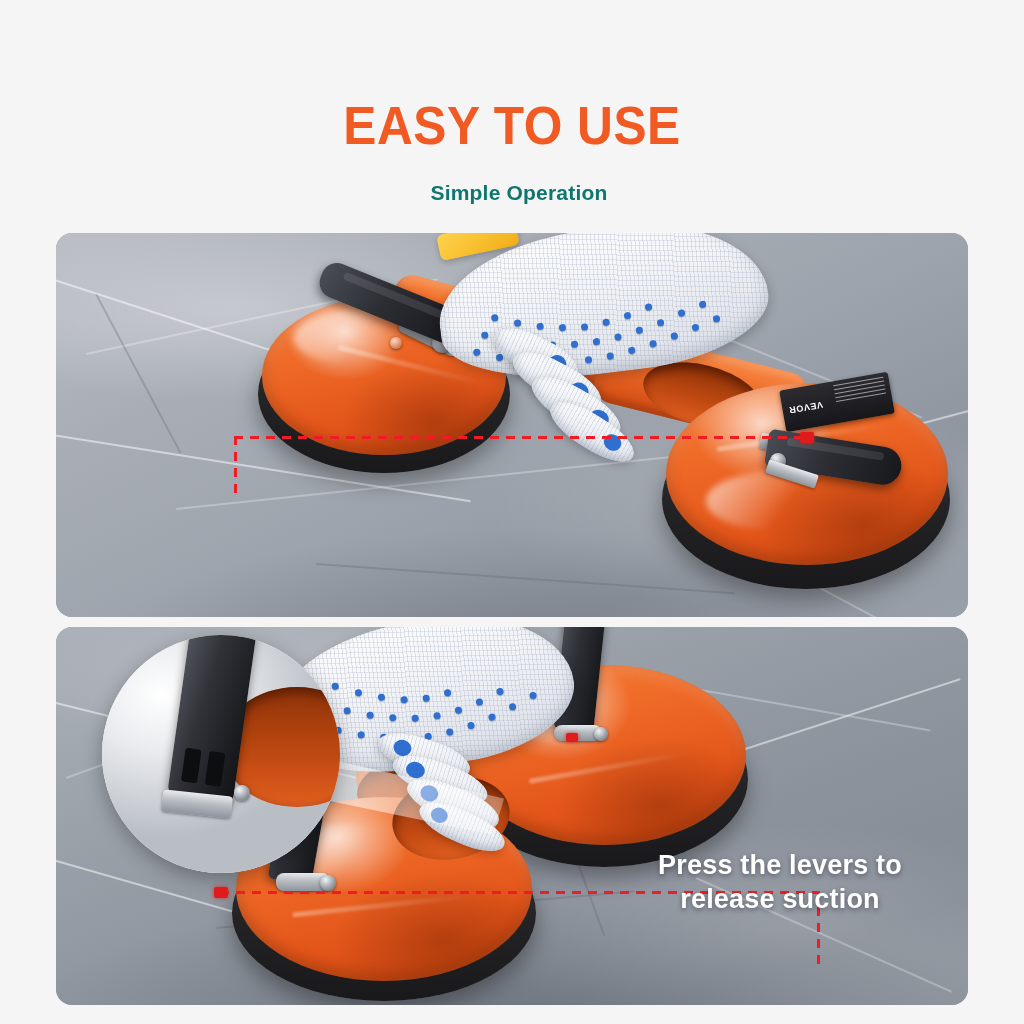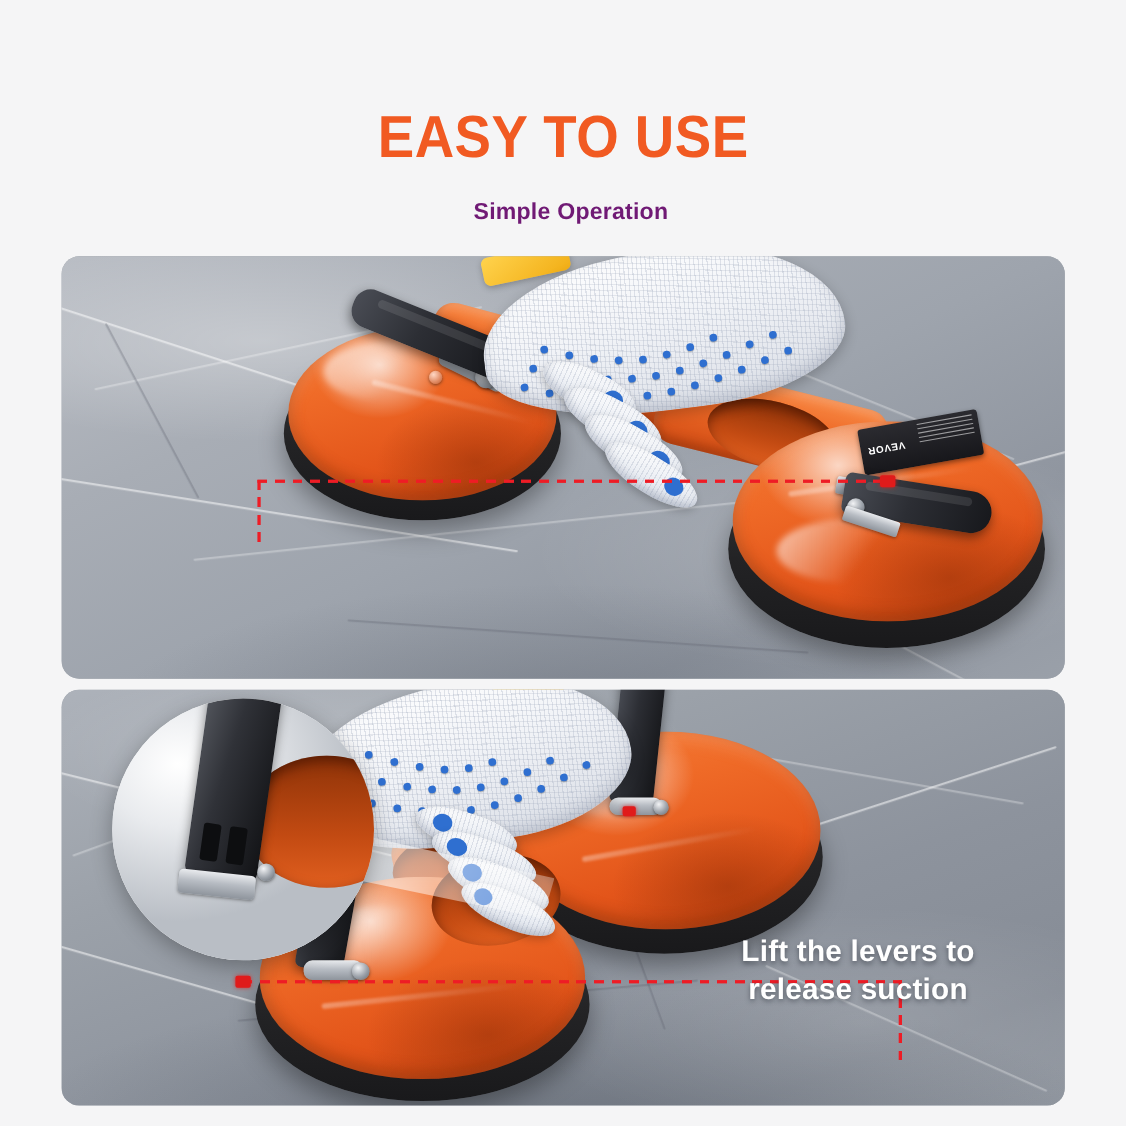--- a/index.html
+++ b/index.html
@@ -21,21 +21,21 @@
     letter-spacing:0.5px;
     color:#f15a22;
     font-family:"Liberation Sans", sans-serif;
     transform:scaleX(0.92);
   }
   .subtitle{
     position:absolute;left:14px;right:0;top:180px;
     text-align:center;
     font-size:21px;line-height:26px;
     font-weight:bold;
-    color:#701a75;
+    color:#0f766e;
     letter-spacing:0.2px;
   }
 
   
   .panel{
     position:absolute;
     overflow:hidden;
     border-radius:16px;
     background:#9aa0a8;
   }
@@ -432,16 +432,16 @@
       </div>
       <div class="metal" style="left:60px;top:158px;width:70px;height:22px;transform:rotate(6deg);border-radius:4px;"></div>
       <div class="pivot" style="left:132px;top:150px;width:16px;height:16px;"></div>
     </div>
 
     <div class="dash-h" style="left:164px;top:264px;width:600px;"></div>
     <div class="dash-v" style="left:761px;top:264px;height:74px;"></div>
     <div class="red-dot" style="left:158px;top:260px;width:14px;height:11px;"></div>
   </div>
 
-  <div class="caption" id="caption-bottom">Lift the levers to
+  <div class="caption" id="caption-bottom">Press the levers to
 release suction</div>
 
 </div>
 
 </body></html>

